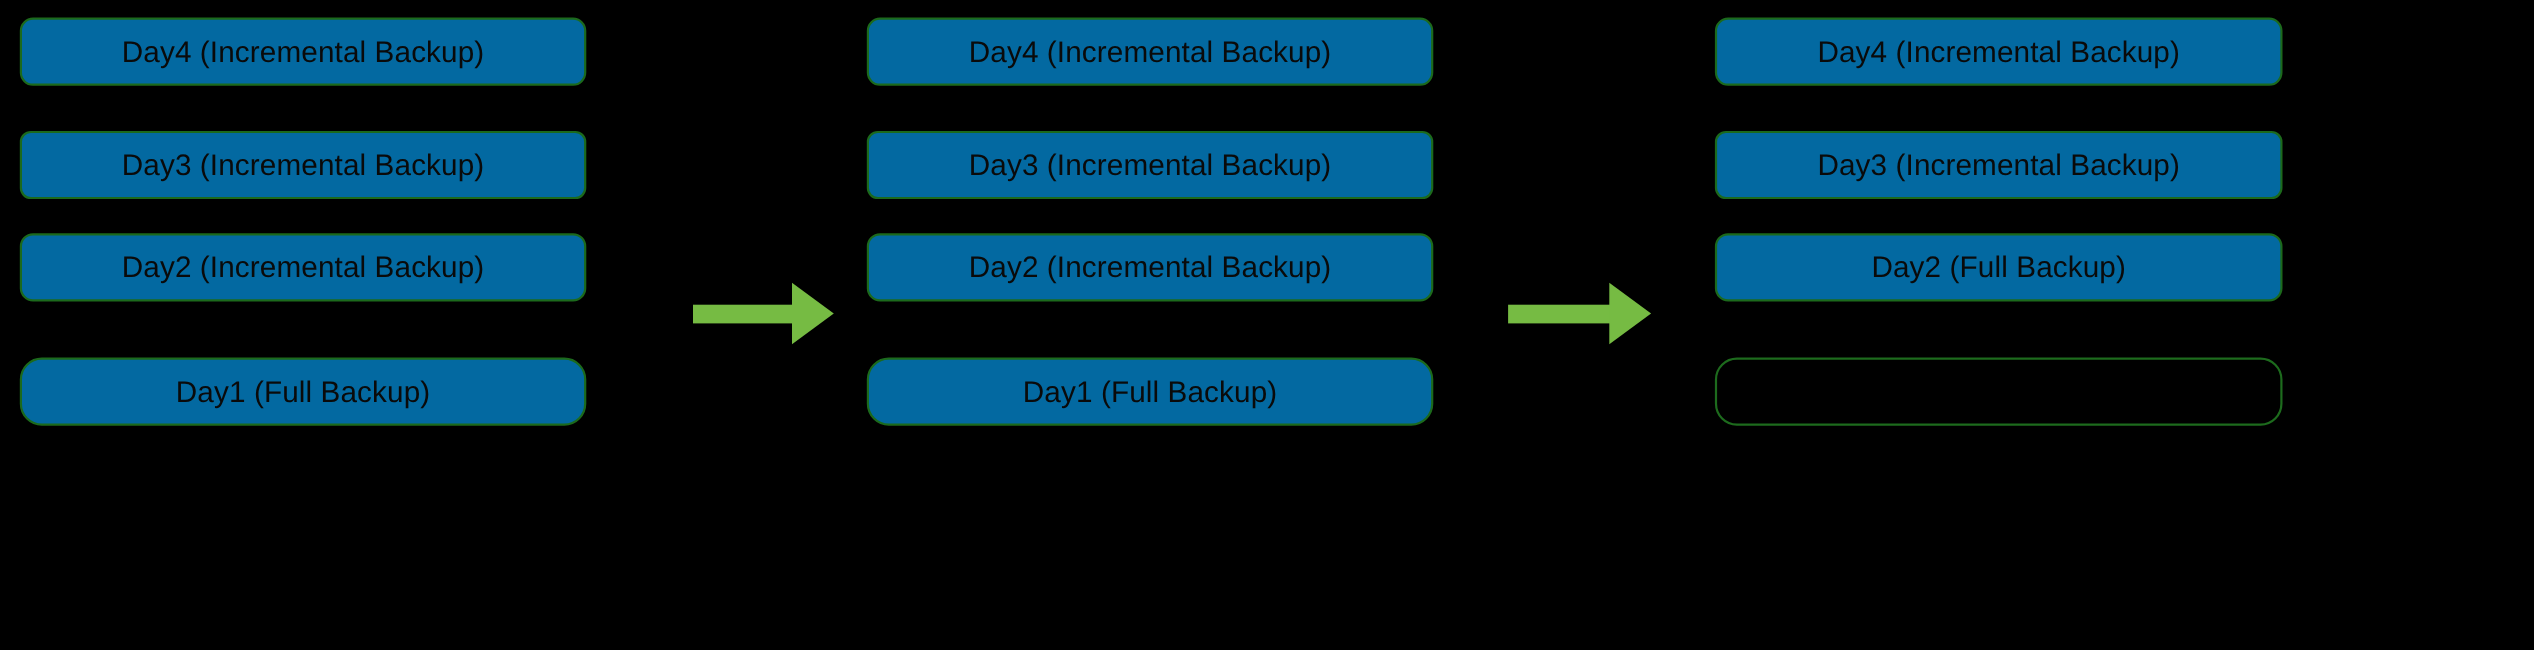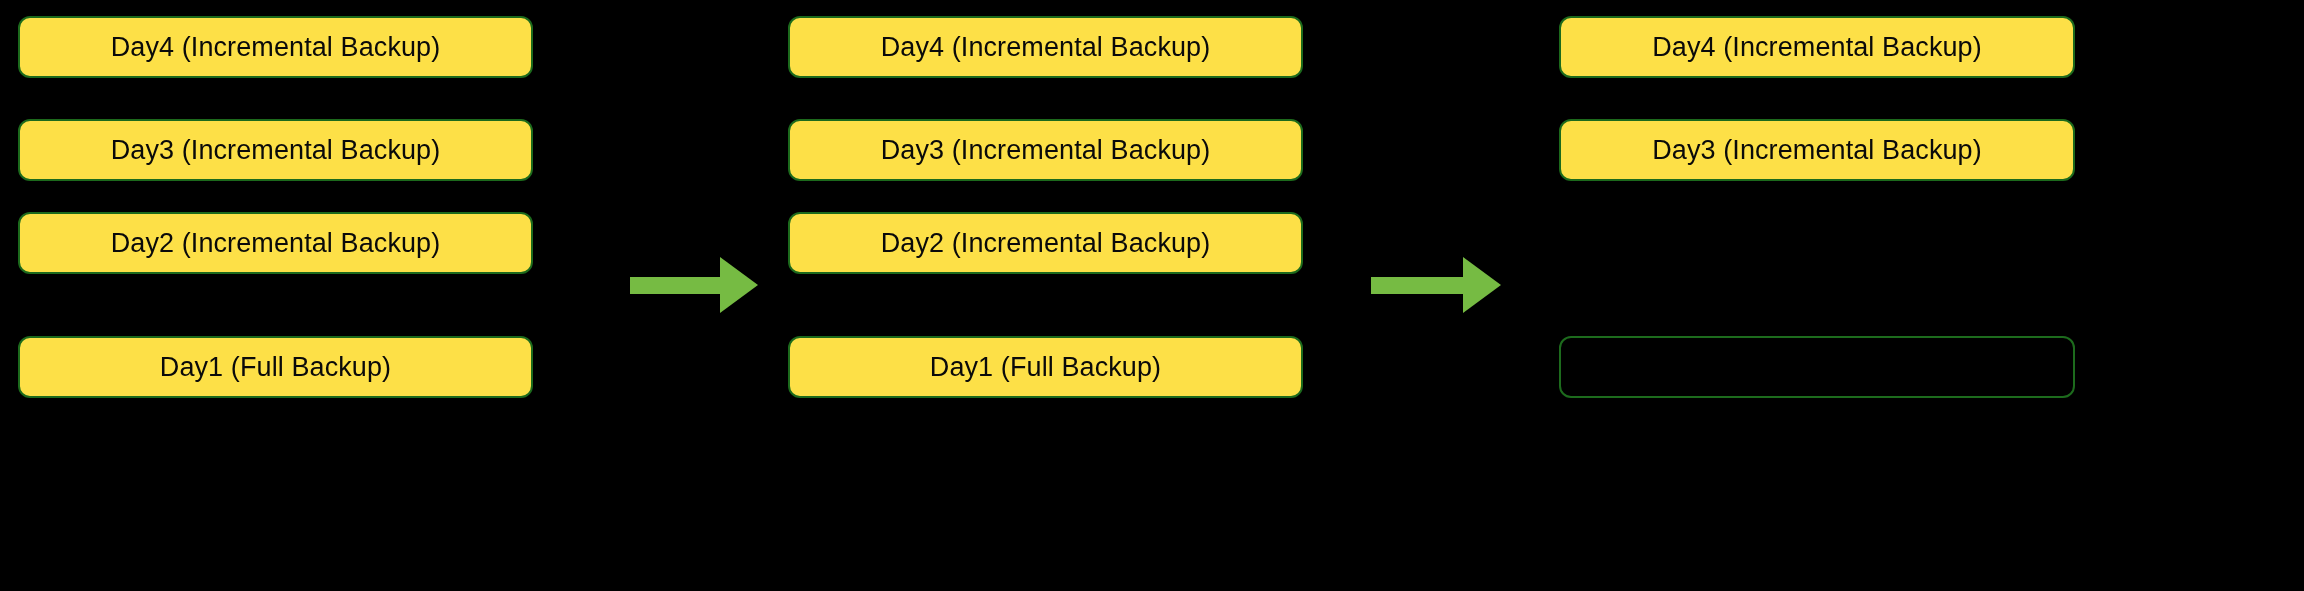--- a/index.html
+++ b/index.html
@@ -27,40 +27,40 @@
   .col-1 { left: 18px;   width: 515px; }
   .col-2 { left: 788px;  width: 515px; }
   .col-3 { left: 1559px; width: 516px; }
 
   .node {
     position: absolute;
     left: 0;
     width: 100%;
     height: 62px;
     box-sizing: border-box;
-    background: #fde047;
+    background: #0369a1;
     border: 2px solid #1c6a1c;
     border-radius: 12px;
     display: flex;
     align-items: center;
     justify-content: center;
     color: #0a0a0a;
     font-size: 27px;
     font-family: "Liberation Sans", sans-serif;
     letter-spacing: 0.1px;
     white-space: nowrap;
   }
   .node.empty {
     background: #000000;
     border-color: #1d6b1d;
   }
   .node.r1 { top: 16px;  }
-  .node.r2 { top: 119px; }
+  .node.r2 { top: 119px; border-radius: 10px; }
   .node.r3 { top: 212px; }
-  .node.r4 { top: 336px; }
+  .node.r4 { top: 325px; border-radius: 20px; }
 
   
   .arrow {
     position: absolute;
     height: 56px;
   }
   .arrow .shaft {
     position: absolute;
     left: 0;
     top: 20px;
@@ -129,18 +129,21 @@
     <div class="head"></div>
   </div>
 
   <div class="column col-3">
     <div class="node r1">
       <span>Day4 (Incremental Backup)</span>
     </div>
     <div class="node r2">
       <span>Day3 (Incremental Backup)</span>
     </div>
+    <div class="node r3">
+      <span>Day2 (Full Backup)</span>
+    </div>
     <div class="node r4 empty">
       <span></span>
     </div>
   </div>
 
 </div>
 
 </body></html>

